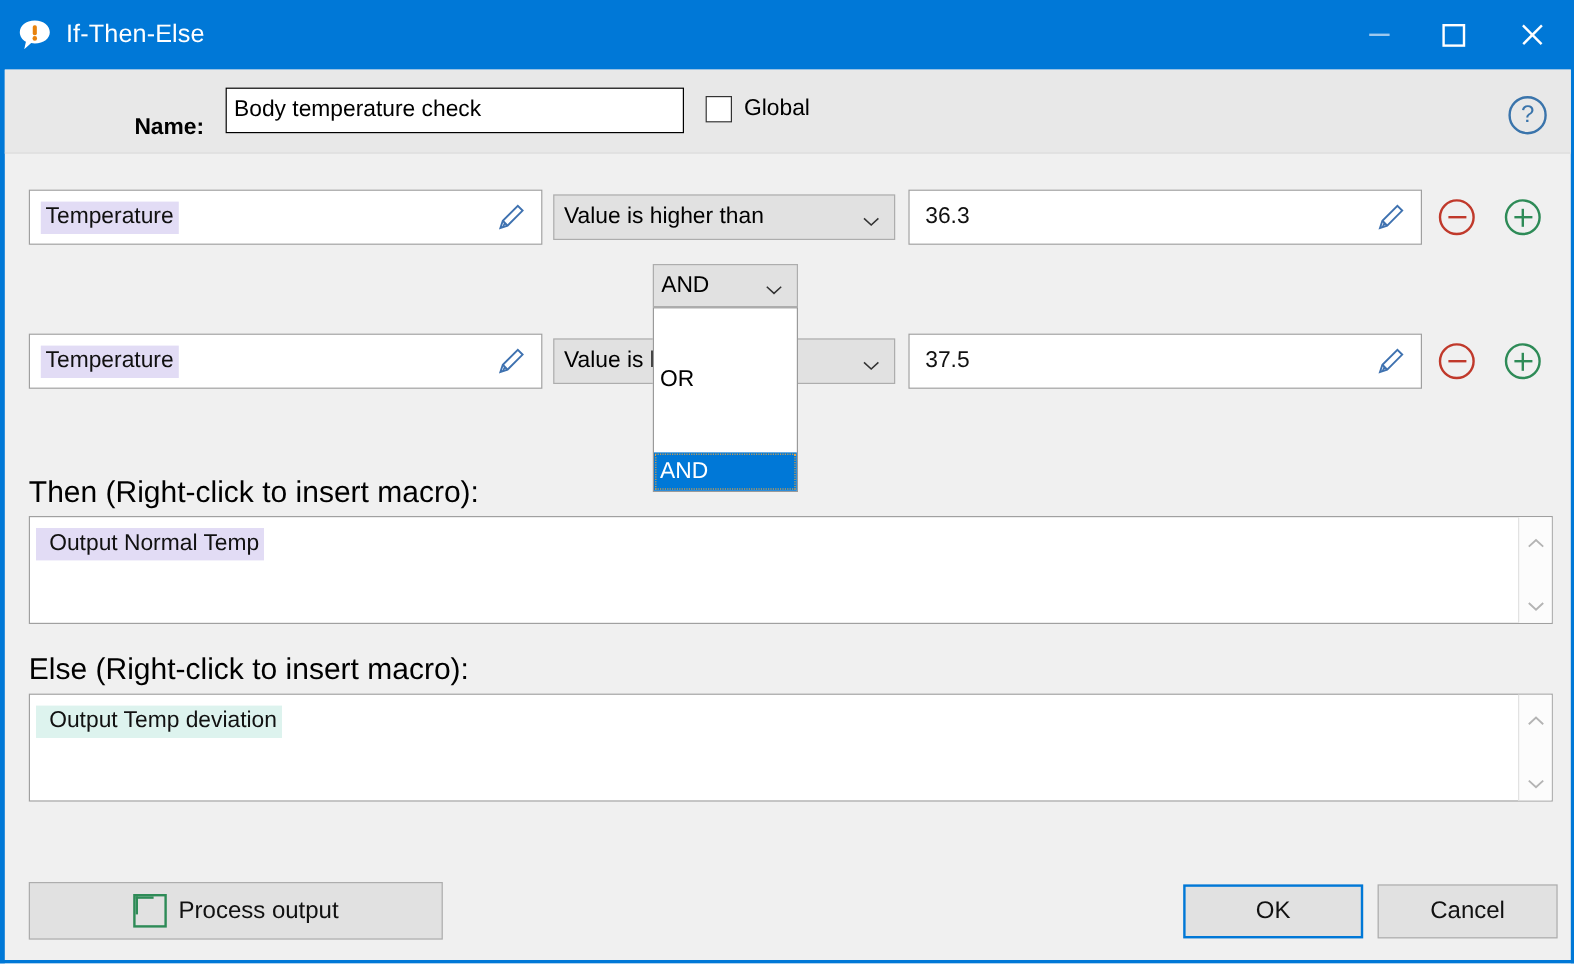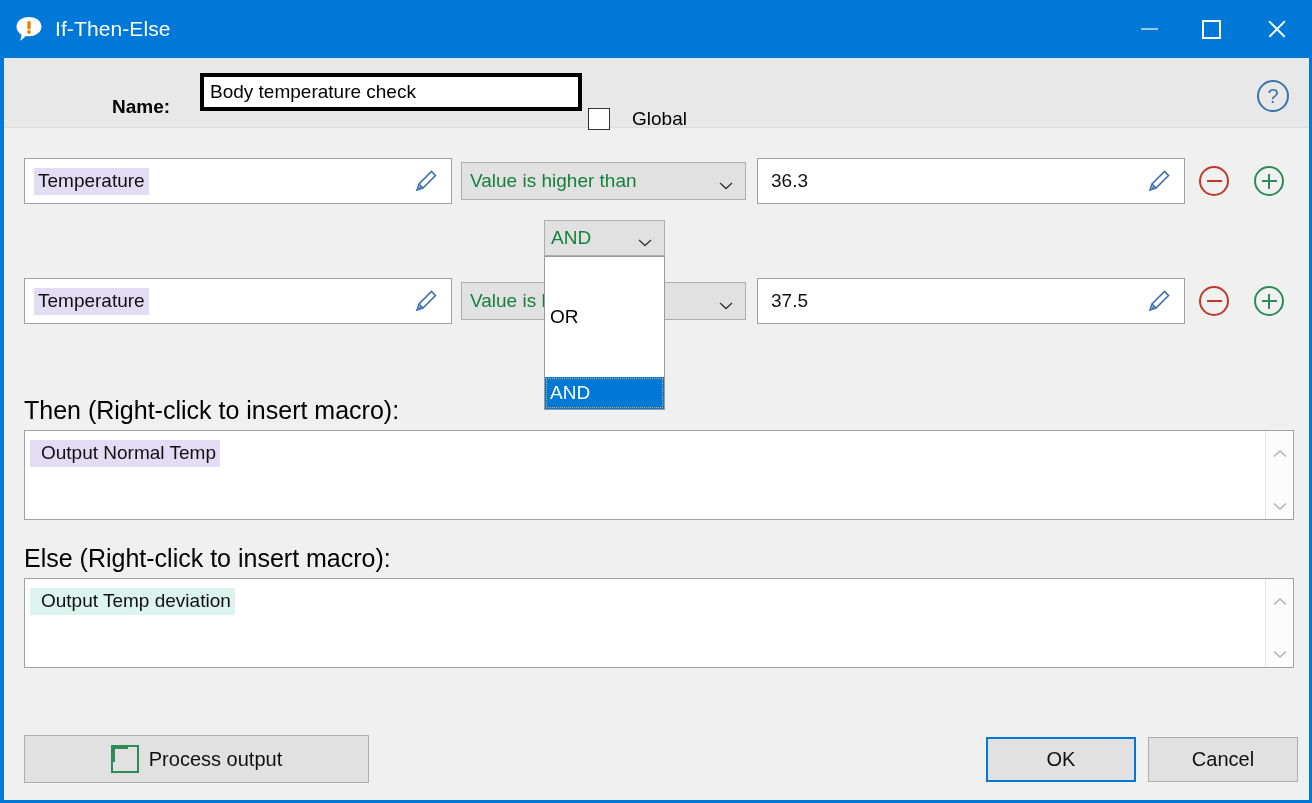--- a/index.html
+++ b/index.html
@@ -61,31 +61,31 @@
     position: absolute; left: 0; top: 58px;
     width: 1305px; height: 70px;
     background: #e8e8e8;
     border-bottom: 1px solid #dcdcdc;
   }
   #name-label {
     position: absolute; left: 108px; top: 38px;
     font-size: 19px; font-weight: bold; color: #000;
   }
   #name-input {
-    position: absolute; left: 196px; top: 15px;
+    position: absolute; left: 184px; top: 15px;
     width: 382px; height: 38px;
     background: #ffffff;
-    border: 4px solid #000000;
+    border: 1px solid #000000;
     font-family: "Liberation Sans", sans-serif;
     font-size: 19px; color: #000;
     padding: 0 6px;
   }
   #global-wrap {
     position: absolute; left: 584px; top: 22px;
-    display: flex; align-items: center; gap: 22px; margin-top: 28px;
+    display: flex; align-items: center; gap: 10px;
   }
   #global-box {
     width: 22px; height: 22px;
     background: #fff; border: 1.6px solid #333;
   }
   #global-label { font-size: 19px; color: #000; }
   #help-icon {
     position: absolute; left: 1253px; top: 80px;
     width: 32px; height: 32px;
     border: 2px solid #3a74ab; border-radius: 50%;
@@ -120,21 +120,21 @@
   }
 
   .combo {
     position: absolute;
     height: 38px;
     background: #e1e1e1;
     border: 1px solid #adadad;
     display: flex; align-items: center;
   }
   .combo-text {
-    font-size: 19px; color: #15803d; margin-left: 8px;
+    font-size: 19px; color: #000000; margin-left: 8px;
     white-space: nowrap; overflow: hidden; text-align: center;
   }
   .combo-chev {
     position: absolute; right: 12px; top: 50%;
     transform: translateY(-50%);
     width: 14px; height: 9px;
   }
 
   .circ-btn {
     position: absolute; width: 30px; height: 30px;

